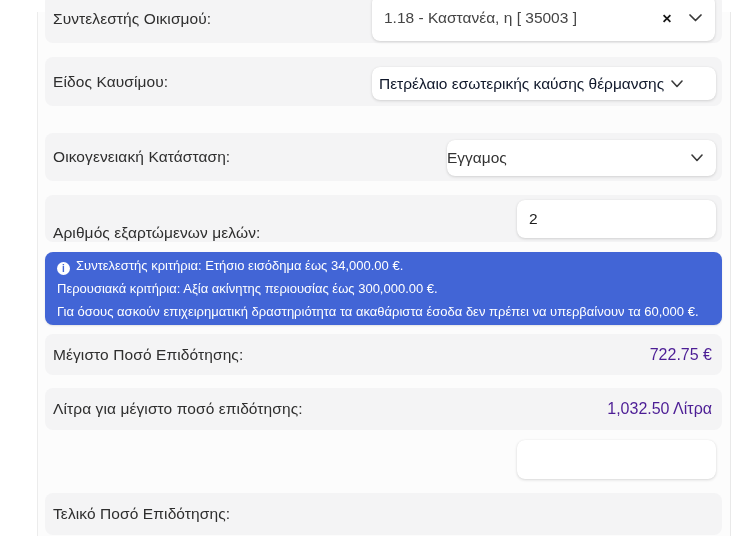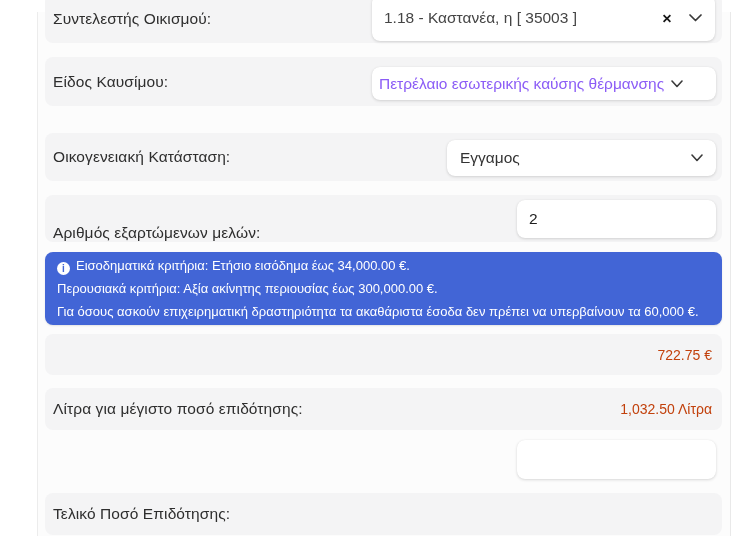--- a/index.html
+++ b/index.html
@@ -27,22 +27,22 @@
     padding:0 10px 0 8px;
   }
   .lbl {
     font-size:15.5px;
     color:#2e2e2e;
     letter-spacing:.1px;
     white-space:nowrap;
   }
   .val-right {
     margin-left:auto;
-    font-size:14px;
-    color:#c2410c;
+    font-size:16px;
+    color:#4c1d95;
     white-space:nowrap;
   }
 
   .ctl {
     position:absolute;
     background:#ffffff;
     border-radius:8px;
     box-shadow:0 1px 3px rgba(0,0,0,.14), 0 0 1px rgba(0,0,0,.08);
     display:flex; align-items:center;
     font-size:15.5px; color:#3d3d3d;
@@ -105,58 +105,59 @@
       <svg width="13" height="8" viewBox="0 0 13 8">
           <polyline points="1,1 6.5,6.5 12,1" fill="none" stroke="#3a3a3a" stroke-width="1.7" stroke-linecap="round" stroke-linejoin="round"></polyline>
         </svg>
     </span>
   </div>
 
   <div class="row" style="top:45px;height:49px;">
     <span class="lbl">Είδος Καυσίμου:</span>
   </div>
   <div class="ctl" style="left:334px;top:55px;width:344px;height:33px;padding-left:7px;">
-    <span class="ctl-text" style="color:#8b5cf6;">Πετρέλαιο εσωτερικής καύσης θέρμανσης</span>
+    <span class="ctl-text" style="color:#0f172a;">Πετρέλαιο εσωτερικής καύσης θέρμανσης</span>
     <span class="chev" style="margin-left:7px;">
       <svg width="12" height="8" viewBox="0 0 12 8">
           <polyline points="1,1 6,6.5 11,1" fill="none" stroke="#3a3a3a" stroke-width="1.6" stroke-linecap="round" stroke-linejoin="round"></polyline>
         </svg>
     </span>
   </div>
 
   <div class="row" style="top:121px;height:48px;text-align:center;">
     <span class="lbl">Οικογενειακή Κατάσταση:</span>
   </div>
-  <div class="ctl" style="left:409px;top:128px;width:269px;height:36px;padding-left:13px;">
+  <div class="ctl" style="left:409px;top:128px;width:269px;height:36px;">
     <span class="ctl-text" style="color:#333333;">Εγγαμος</span>
     <span class="chev chev-abs">
       <svg width="12" height="8" viewBox="0 0 12 8">
           <polyline points="1,1 6,6.5 11,1" fill="none" stroke="#3a3a3a" stroke-width="1.6" stroke-linecap="round" stroke-linejoin="round"></polyline>
         </svg>
     </span>
   </div>
 
   <div class="row" style="top:183px;height:47px;align-items:flex-end;">
     <span class="lbl">Αριθμός εξαρτώμενων μελών:</span>
   </div>
   <input class="txt-input" style="left: 479px; top: 188px; width: 199px; height: 38px;" type="text" value="2">
 
   <div class="notice">
     <div>
-      <span class="info-icon">i</span><span>Εισοδηματικά κριτήρια: Ετήσιο εισόδημα έως </span><b>34,000.00 €</b><span>.</span>
+      <span class="info-icon">i</span><span>Συντελεστής κριτήρια: Ετήσιο εισόδημα έως </span><b>34,000.00 €</b><span>.</span>
     </div>
     <div>
       <span>Περουσιακά κριτήρια: Αξία ακίνητης περιουσίας έως </span><b>300,000.00 €</b><span>.</span>
     </div>
     <div>
       <span>Για όσους ασκούν επιχειρηματική δραστηριότητα τα ακαθάριστα έσοδα δεν πρέπει να υπερβαίνουν τα </span><b>60,000 €</b><span>.</span>
     </div>
   </div>
 
   <div class="row" style="top:322px;height:41px;">
+    <span class="lbl">Μέγιστο Ποσό Επιδότησης:</span>
     <span class="val-right">722.75 €</span>
   </div>
 
   <div class="row" style="top:376px;height:42px;">
     <span class="lbl">Λίτρα για μέγιστο ποσό επιδότησης:</span>
     <span class="val-right">1,032.50 Λίτρα</span>
   </div>
 
   <input class="txt-input" style="left: 479px; top: 428px; width: 199px; height: 39px;" type="text" value="">
 

